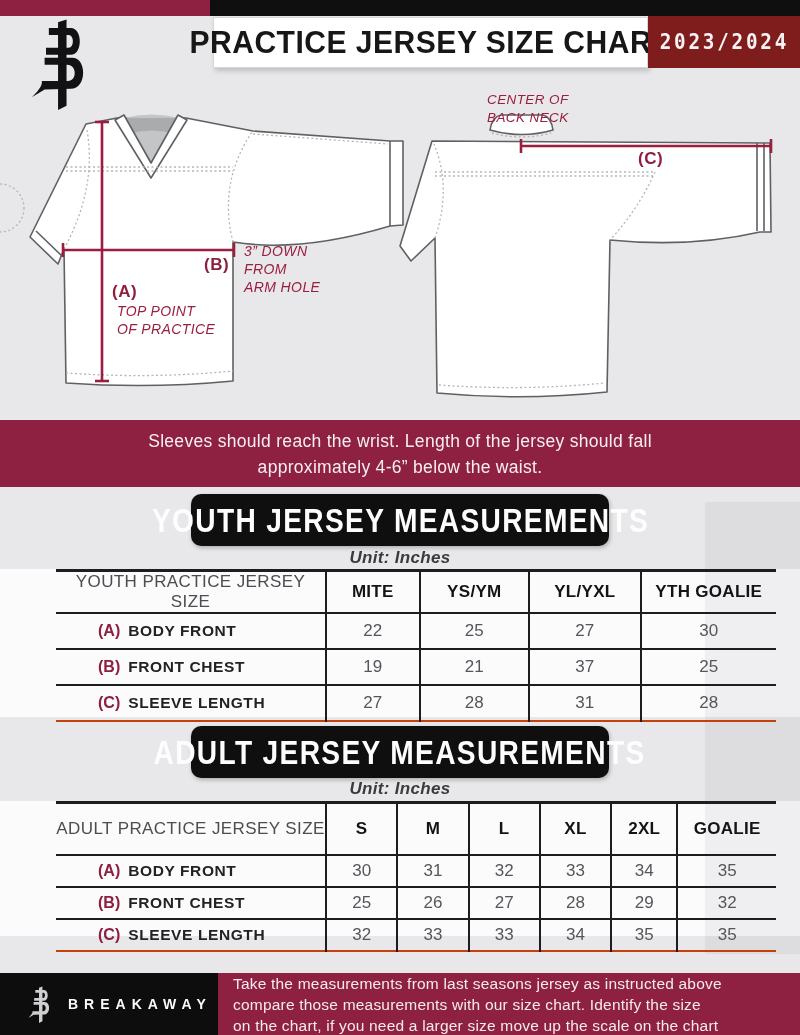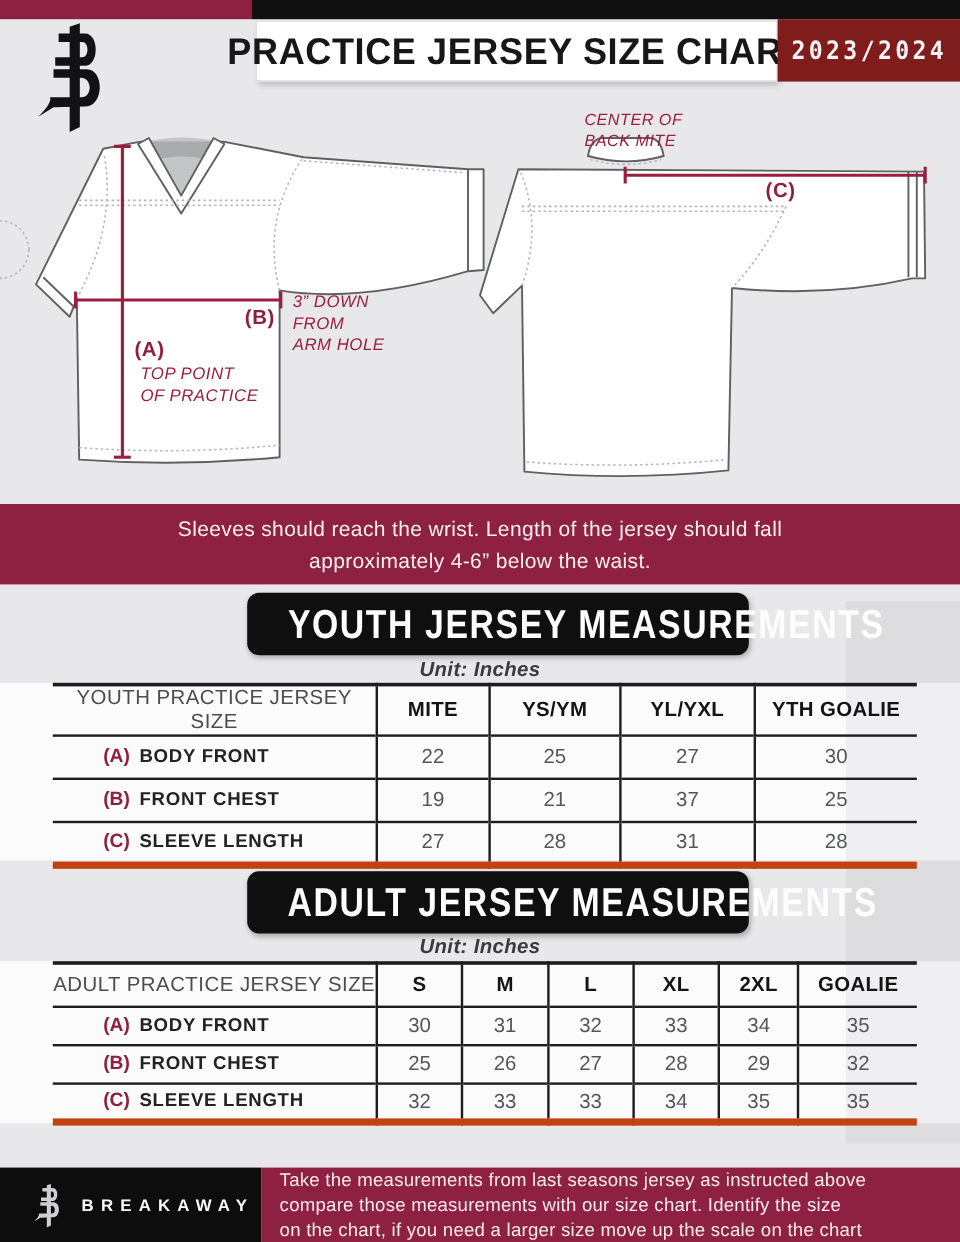--- a/index.html
+++ b/index.html
@@ -53,52 +53,52 @@
   .band-adult{top:801px;height:135px;}
   .watermark{
     left:648px;top:430px;z-index:2;font-family:"DejaVu Sans",sans-serif;
     font-weight:700;font-size:620px;line-height:1;color:rgba(20,20,30,0.05);
     pointer-events:none;
   }
   .content{z-index:3;}
 
   
   .pill{
-    left:206px;width:418px;height:52px;background:#0f0f10;border-radius:10px;
-    display:flex;align-items:center;box-shadow:1px 2px 4px rgba(0,0,0,0.25);
+    left:191px;width:418px;height:52px;background:#0f0f10;border-radius:10px;
+    display:flex;align-items:center;justify-content:center;box-shadow:1px 2px 4px rgba(0,0,0,0.25);
   }
   .pill span{
     color:#fdfdfd;font-size:32px;font-weight:700;letter-spacing:1.5px;
     transform:scaleX(.88) scaleY(1.05);white-space:nowrap;
   }
   .pill-youth{top:494px;}
   .pill-adult{top:726px;}
   .unit{
     left:0;width:800px;text-align:center;font-size:17px;font-style:italic;
     font-weight:700;color:#3b3b3d;letter-spacing:.3px;
   }
   .unit-youth{top:548px;}
   .unit-adult{top:779px;}
 
   
   table.size-table{
-    position:absolute;left:44px;width:720px;border-collapse:collapse;table-layout:fixed;
-    border-top:3px solid #1d1d1f;border-bottom:6px solid #c2410c;
+    position:absolute;left:56px;width:720px;border-collapse:collapse;table-layout:fixed;
+    border-top:3px solid #1d1d1f;border-bottom:2px solid #c2410c;
   }
   .tbl-youth{top:569px;}
   .tbl-adult{top:801px;}
   .size-table th,.size-table td{
     padding:0;text-align:center;vertical-align:middle;background:transparent;
   }
   .size-table thead tr{border-bottom:2.5px solid #1d1d1f;}
   .size-table tbody tr{border-bottom:2px solid #1d1d1f;}
   .size-table tbody tr:last-child{border-bottom:none;}
   .size-table th+th,.size-table td+td{border-left:2px solid #1d1d1f;}
   .tbl-youth thead tr{height:38px;} .tbl-youth tbody tr{height:36px;}
-  .tbl-adult thead tr{height:36px;} .tbl-adult tbody tr{height:32px;}
+  .tbl-adult thead tr{height:52px;} .tbl-adult tbody tr{height:32px;}
   th.label-head{
     font-size:17px;font-weight:400;color:#4c4d50;letter-spacing:.4px;
   }
   th.size-head{font-size:17px;font-weight:700;color:#141415;letter-spacing:.3px;}
   td.label-cell{text-align:left;padding-left:42px;}
   td.label-cell .key{font-size:16px;font-weight:800;color:#8e1f3f;margin-right:8px;}
   td.label-cell .lbl{font-size:15.5px;font-weight:700;color:#222224;letter-spacing:.6px;}
   td.val{font-size:17px;color:#55565a;}
 
   
@@ -197,21 +197,21 @@
 
 <div class="anno anno-key" style="left:112px;top:282px;">(A)</div>
 <div class="anno anno-txt pre" style="left:117px;top:302px;">TOP POINT
 OF PRACTICE</div>
 <div class="anno anno-key" style="left:204px;top:255px;">(B)</div>
 <div class="anno anno-txt pre" style="left:244px;top:242px;">3” DOWN
 FROM
 ARM HOLE</div>
 <div class="anno anno-key" style="left:638px;top:149px;">(C)</div>
 <div class="anno anno-txt pre" style="left:487px;top:91px;font-size:13.5px;">CENTER OF
-BACK MITE</div>
+BACK NECK</div>
 
 <div class="abs banner">
   <div class="pre">Sleeves should reach the wrist. Length of the jersey should fall
 approximately 4-6” below the waist.</div>
 </div>
 
 <div class="abs band band-youth"></div>
 <div class="abs band band-adult"></div>
 <div class="abs watermark">B</div>
 

